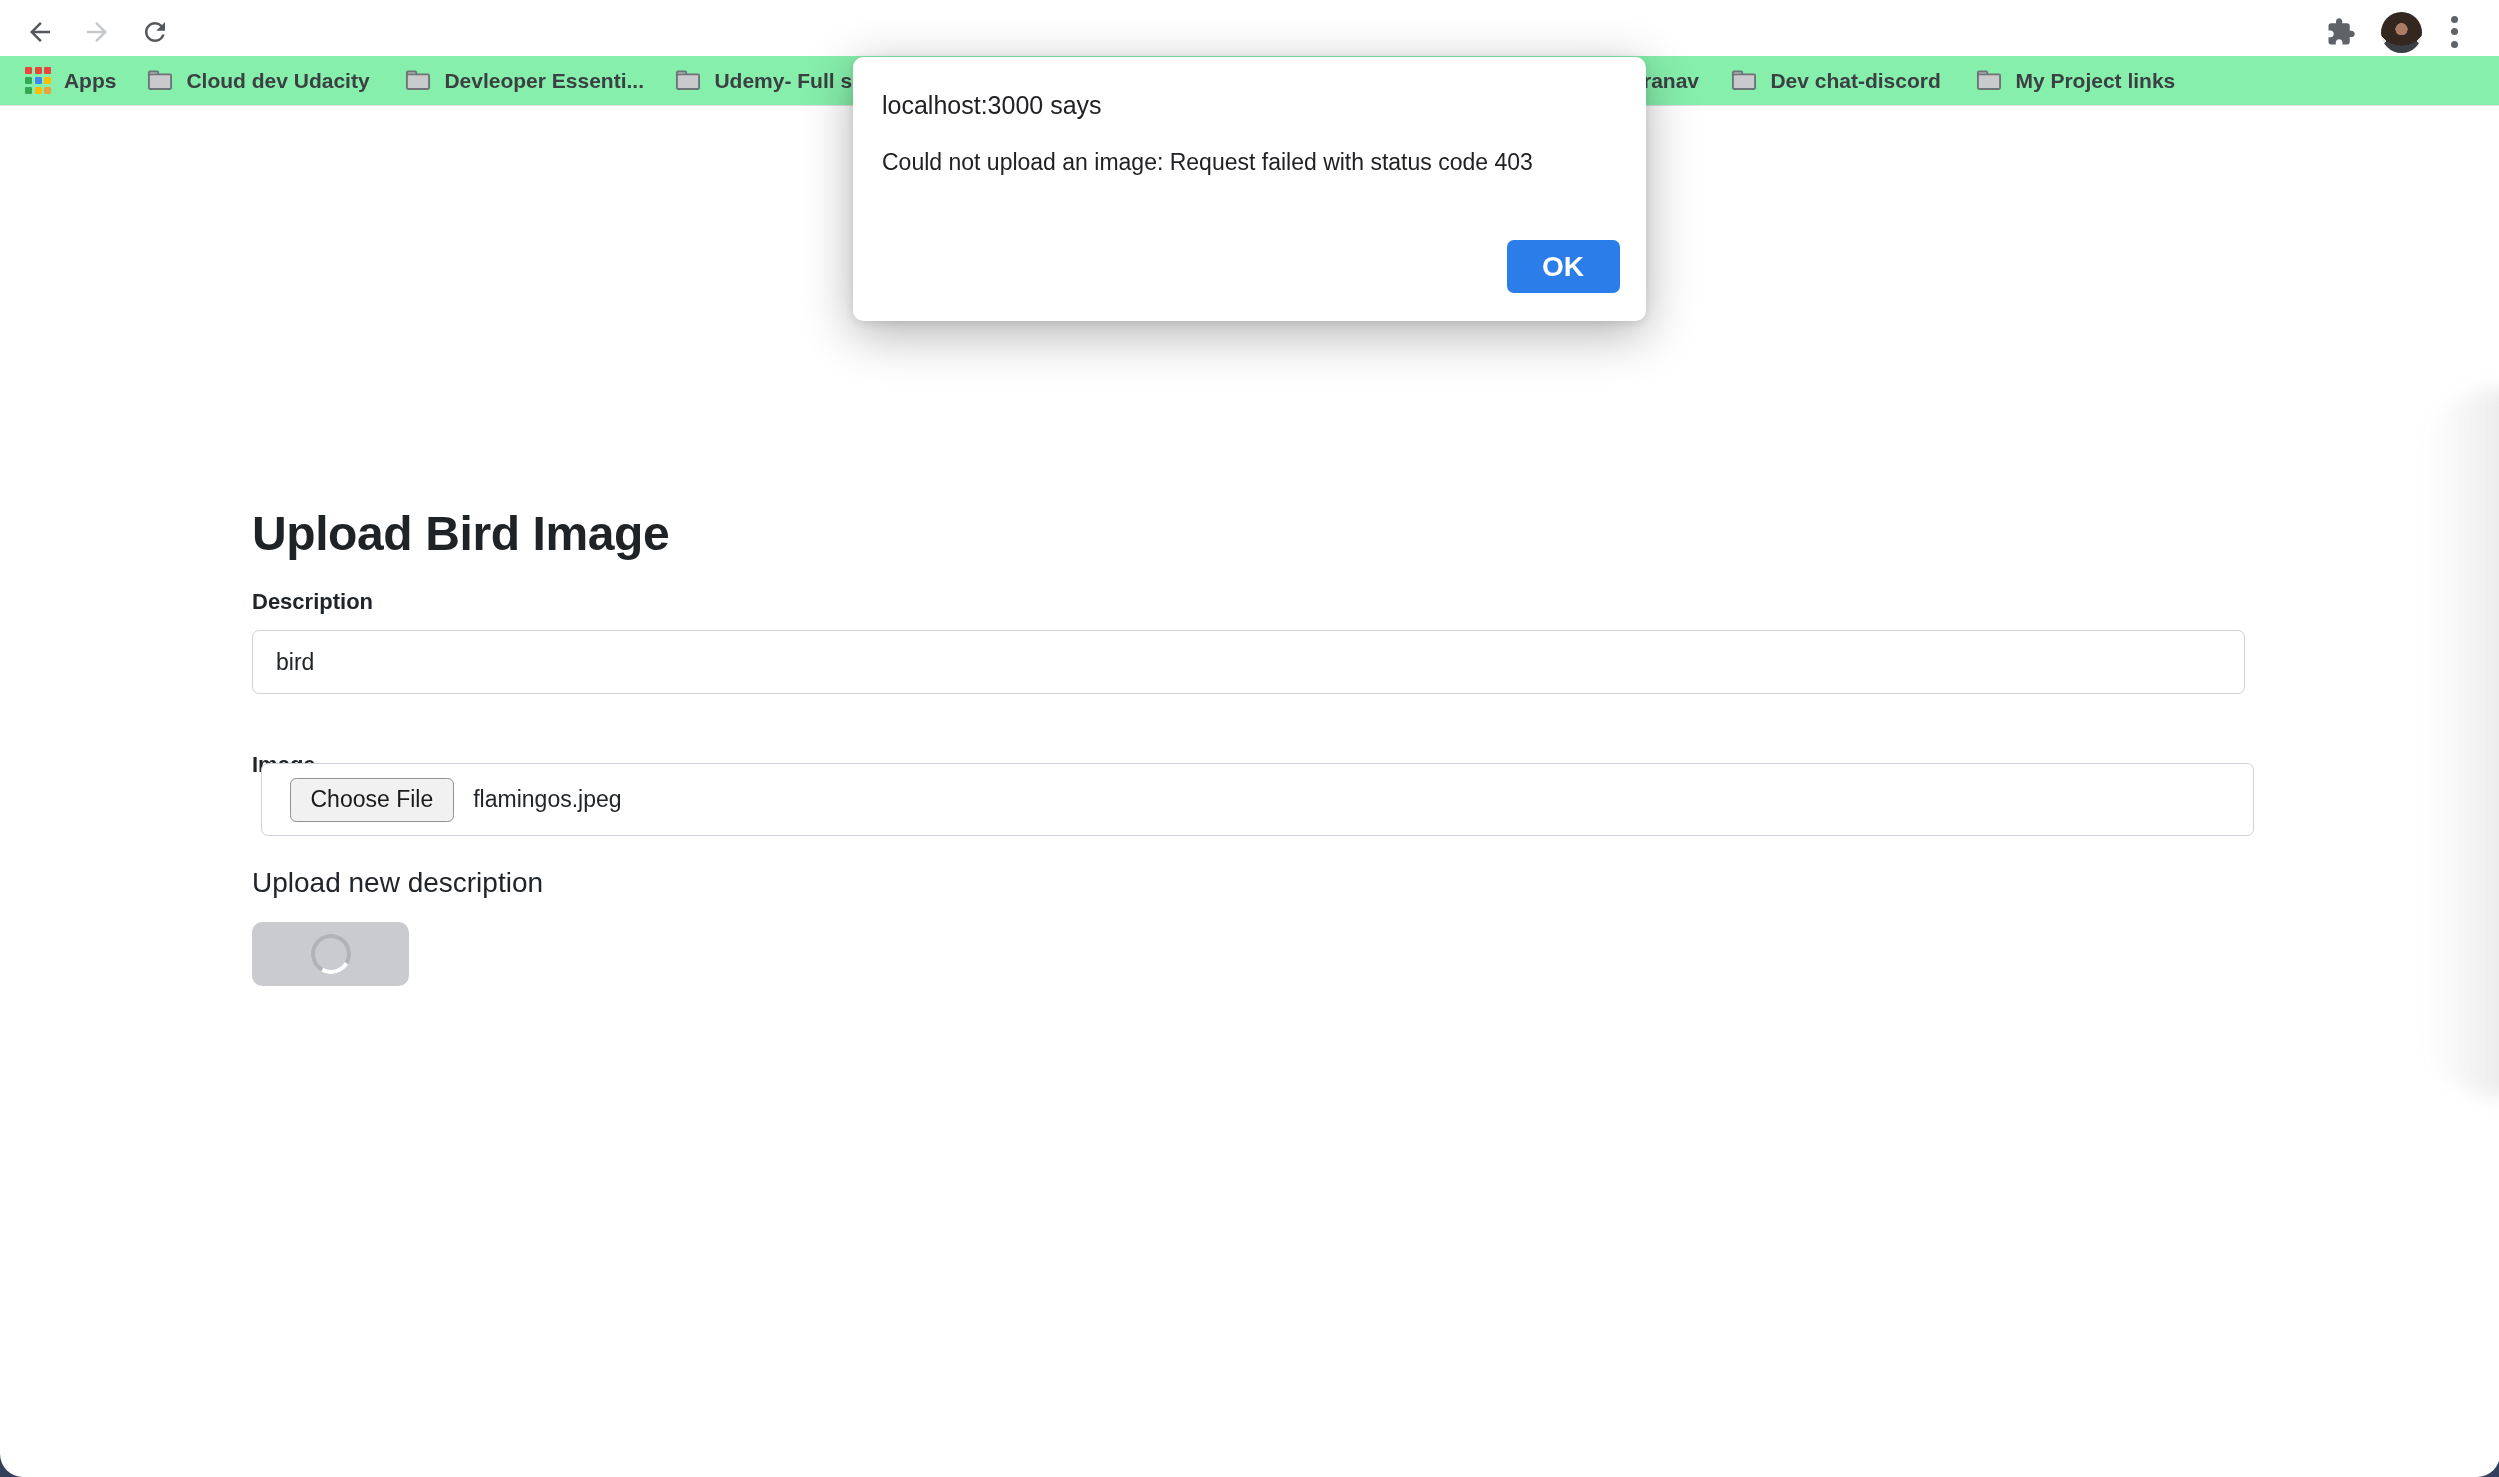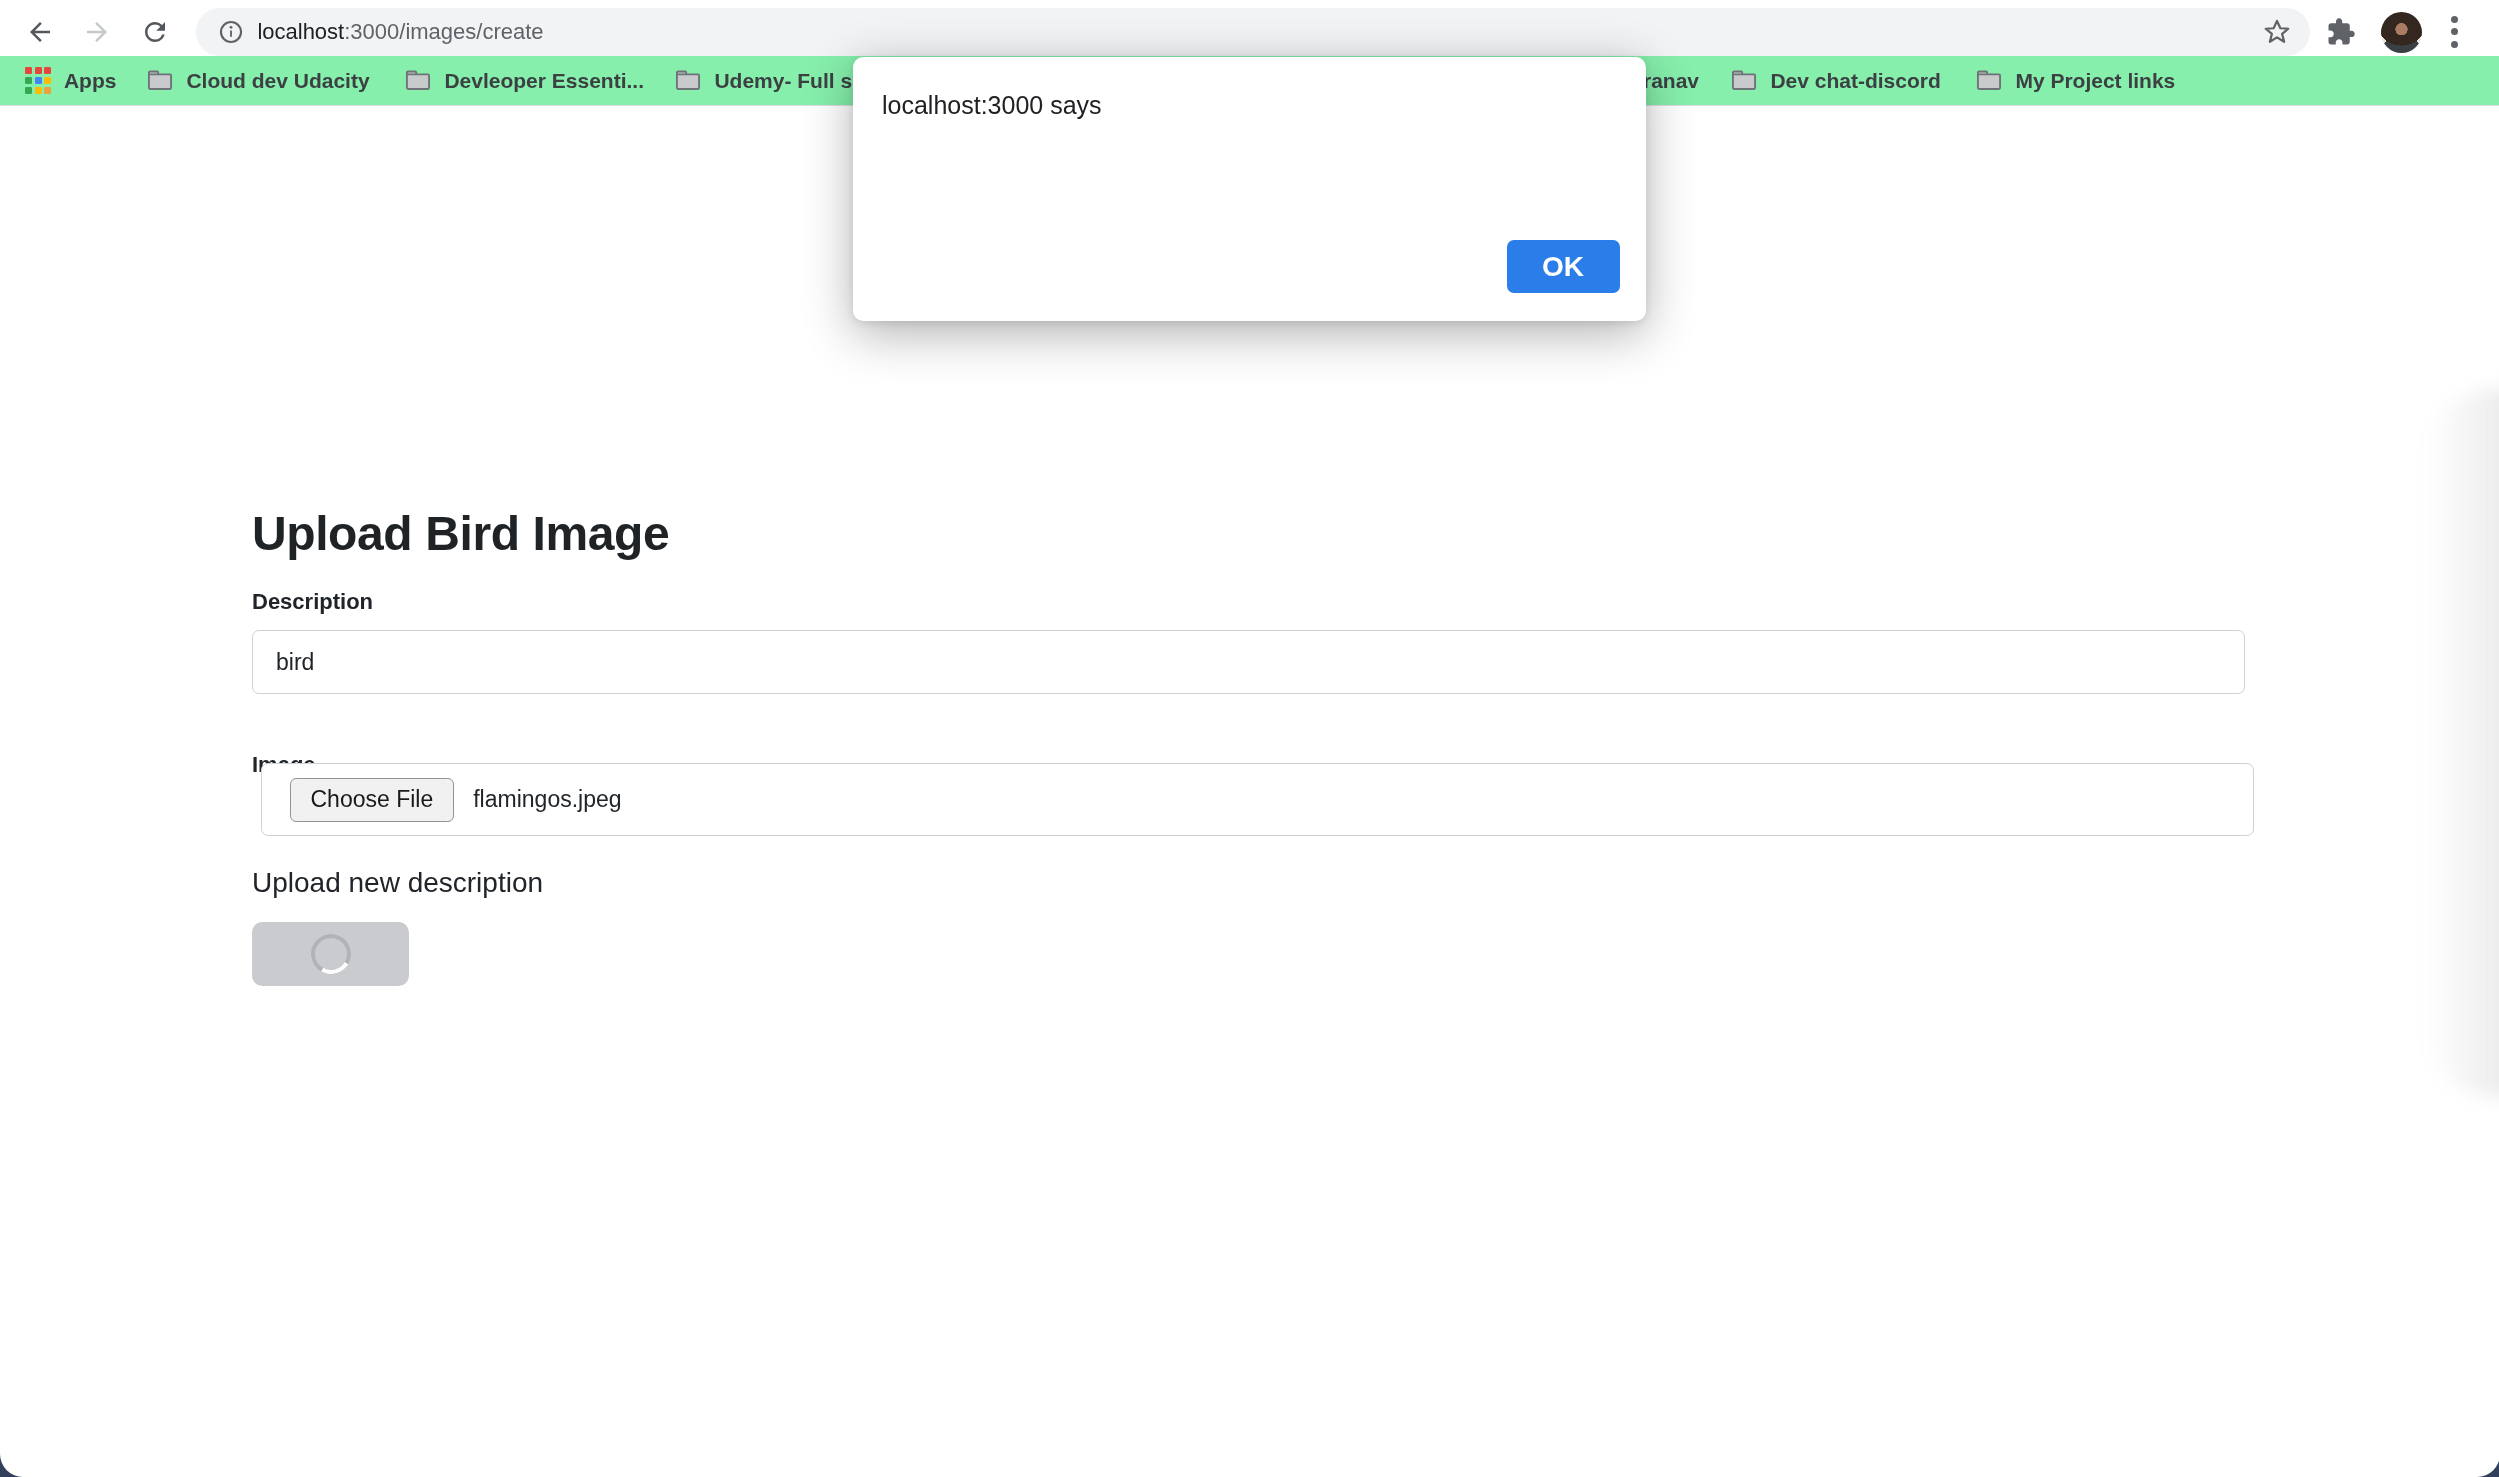--- a/index.html
+++ b/index.html
@@ -89,31 +89,20 @@
     <svg class="navbtn btn-back" viewBox="0 0 24 24">
         <path fill="currentColor" d="M20 11H7.8l5.6-5.6L12 4l-8 8 8 8 1.4-1.4L7.8 13H20v-2z"></path>
       </svg>
     <svg class="navbtn btn-fwd" viewBox="0 0 24 24">
         <path fill="currentColor" d="M12 4l-1.4 1.4 5.6 5.6H4v2h12.2l-5.6 5.6L12 20l8-8z"></path>
       </svg>
     <svg class="navbtn btn-reload" viewBox="0 0 24 24">
         <path fill="currentColor" d="M17.65 6.35A7.96 7.96 0 0 0 12 4c-4.42 0-7.99 3.58-7.99 8s3.57 8 7.99 8c3.73 0 6.84-2.55 7.73-6h-2.08A5.99 5.99 0 0 1 12 18c-3.31 0-6-2.69-6-6s2.69-6 6-6c1.66 0 3.14.69 4.22 1.78L13 11h7V4l-2.35 2.35z"></path>
       </svg>
 
-    <div class="omnibox">
-      <svg class="info-ic" viewBox="0 0 24 24">
-        <circle cx="12" cy="12" r="8.6" fill="none" stroke="#5f6368" stroke-width="1.8"></circle>
-        <circle cx="12" cy="8" r="1.2" fill="#5f6368"></circle>
-        <rect x="11.2" y="10.6" width="1.6" height="5.6" rx="0.8" fill="#5f6368"></rect>
-      </svg>
-      <div class="url"><span class="host">localhost</span><span class="rest">:3000/images/create</span></div>
-      <svg class="star" viewBox="0 0 24 24">
-        <polygon points="12,3.2 14.7,9 21,9.4 16.1,13.5 17.7,19.8 12,16.3 6.3,19.8 7.9,13.5 3,9.4 9.3,9" fill="none" stroke="#5f6368" stroke-width="1.8" stroke-linejoin="round"></polygon>
-      </svg>
-    </div>
 
     <svg class="puzzle" viewBox="0 0 24 24">
         <path fill="currentColor" d="M20.5 11H19V7c0-1.1-.9-2-2-2h-4V3.5C13 2.12 11.88 1 10.5 1S8 2.12 8 3.5V5H4c-1.1 0-2 .9-2 2v3.8h1.5c1.49 0 2.7 1.21 2.7 2.7s-1.21 2.7-2.7 2.7H2V20c0 1.1.9 2 2 2h3.8v-1.5c0-1.49 1.21-2.7 2.7-2.7 1.49 0 2.7 1.21 2.7 2.7V22H17c1.1 0 2-.9 2-2v-4h1.5c1.38 0 2.5-1.12 2.5-2.5S21.88 11 20.5 11z"></path>
       </svg>
     <div class="avatar"></div>
     <div class="dots">
         <i></i>
         <i></i>
         <i></i>
       </div>
@@ -188,18 +177,19 @@
   </div>
 
   <div class="caption">Upload new description</div>
 
   <button class="upload-btn" disabled="">
     <span class="spinner"></span>
   </button>
 
   <div class="dialog">
     <div class="dlg-title">localhost:3000 says</div>
+    <div class="dlg-msg">Could not upload an image: Request failed with status code 403</div>
     <button class="dlg-ok">OK</button>
   </div>
 
   <div class="edge-shadow"></div>
 </div>
 
 
 </body></html>

